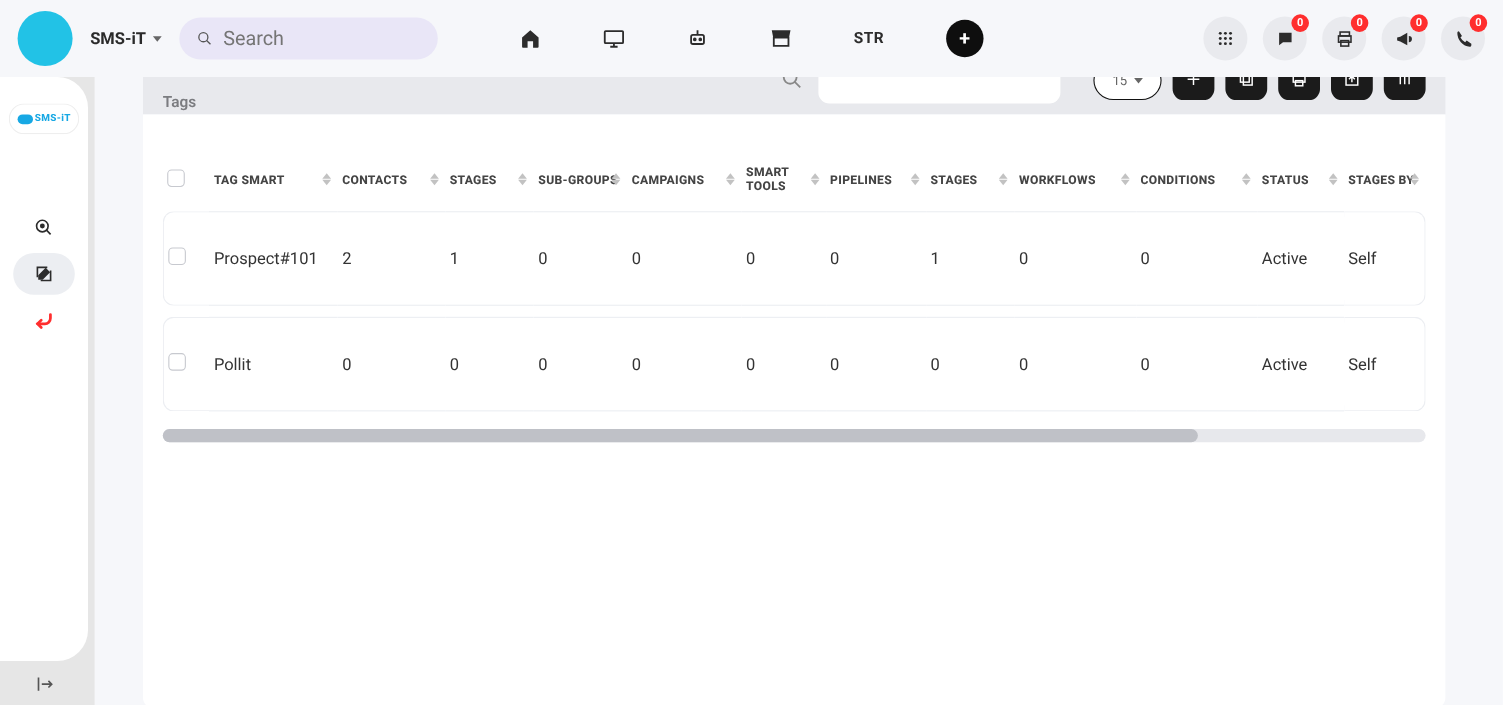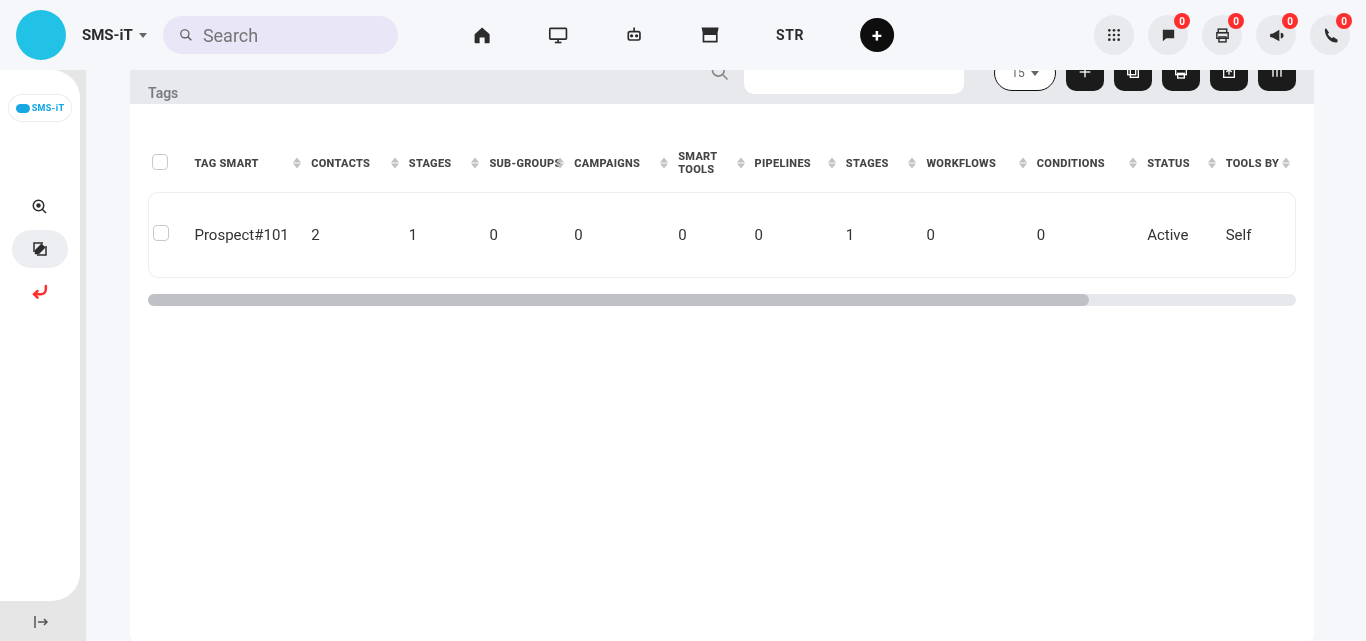--- a/index.html
+++ b/index.html
@@ -292,21 +292,21 @@
                 <span class="tri-dn"></span>
               </span></th>
           <th><span>CONDITIONS</span><span class="sorters">
                 <span class="tri-up"></span>
                 <span class="tri-dn"></span>
               </span></th>
           <th><span>STATUS</span><span class="sorters">
                 <span class="tri-up"></span>
                 <span class="tri-dn"></span>
               </span></th>
-          <th><span>TOOLS BY</span><span class="sorters">
+          <th><span>STAGES BY</span><span class="sorters">
                 <span class="tri-up"></span>
                 <span class="tri-dn"></span>
               </span></th>
         </tr>
       </thead>
       <tbody id="tbody">
           <tr class="row">
             <td><span class="cb"></span></td>
             <td>Prospect#101</td>
             <td>2</td>
@@ -314,19 +314,34 @@
             <td>0</td>
             <td>0</td>
             <td>0</td>
             <td>0</td>
             <td>1</td>
             <td>0</td>
             <td>0</td>
             <td>Active</td>
             <td>Self</td>
           </tr>
+          <tr class="row">
+            <td><span class="cb"></span></td>
+            <td>Pollit</td>
+            <td>0</td>
+            <td>0</td>
+            <td>0</td>
+            <td>0</td>
+            <td>0</td>
+            <td>0</td>
+            <td>0</td>
+            <td>0</td>
+            <td>0</td>
+            <td>Active</td>
+            <td>Self</td>
+          </tr>
         </tbody>
     </table>
     <div class="hscroll">
         <div class="thumb"></div>
       </div>
   </div>
 </div>
 
 </body></html>

